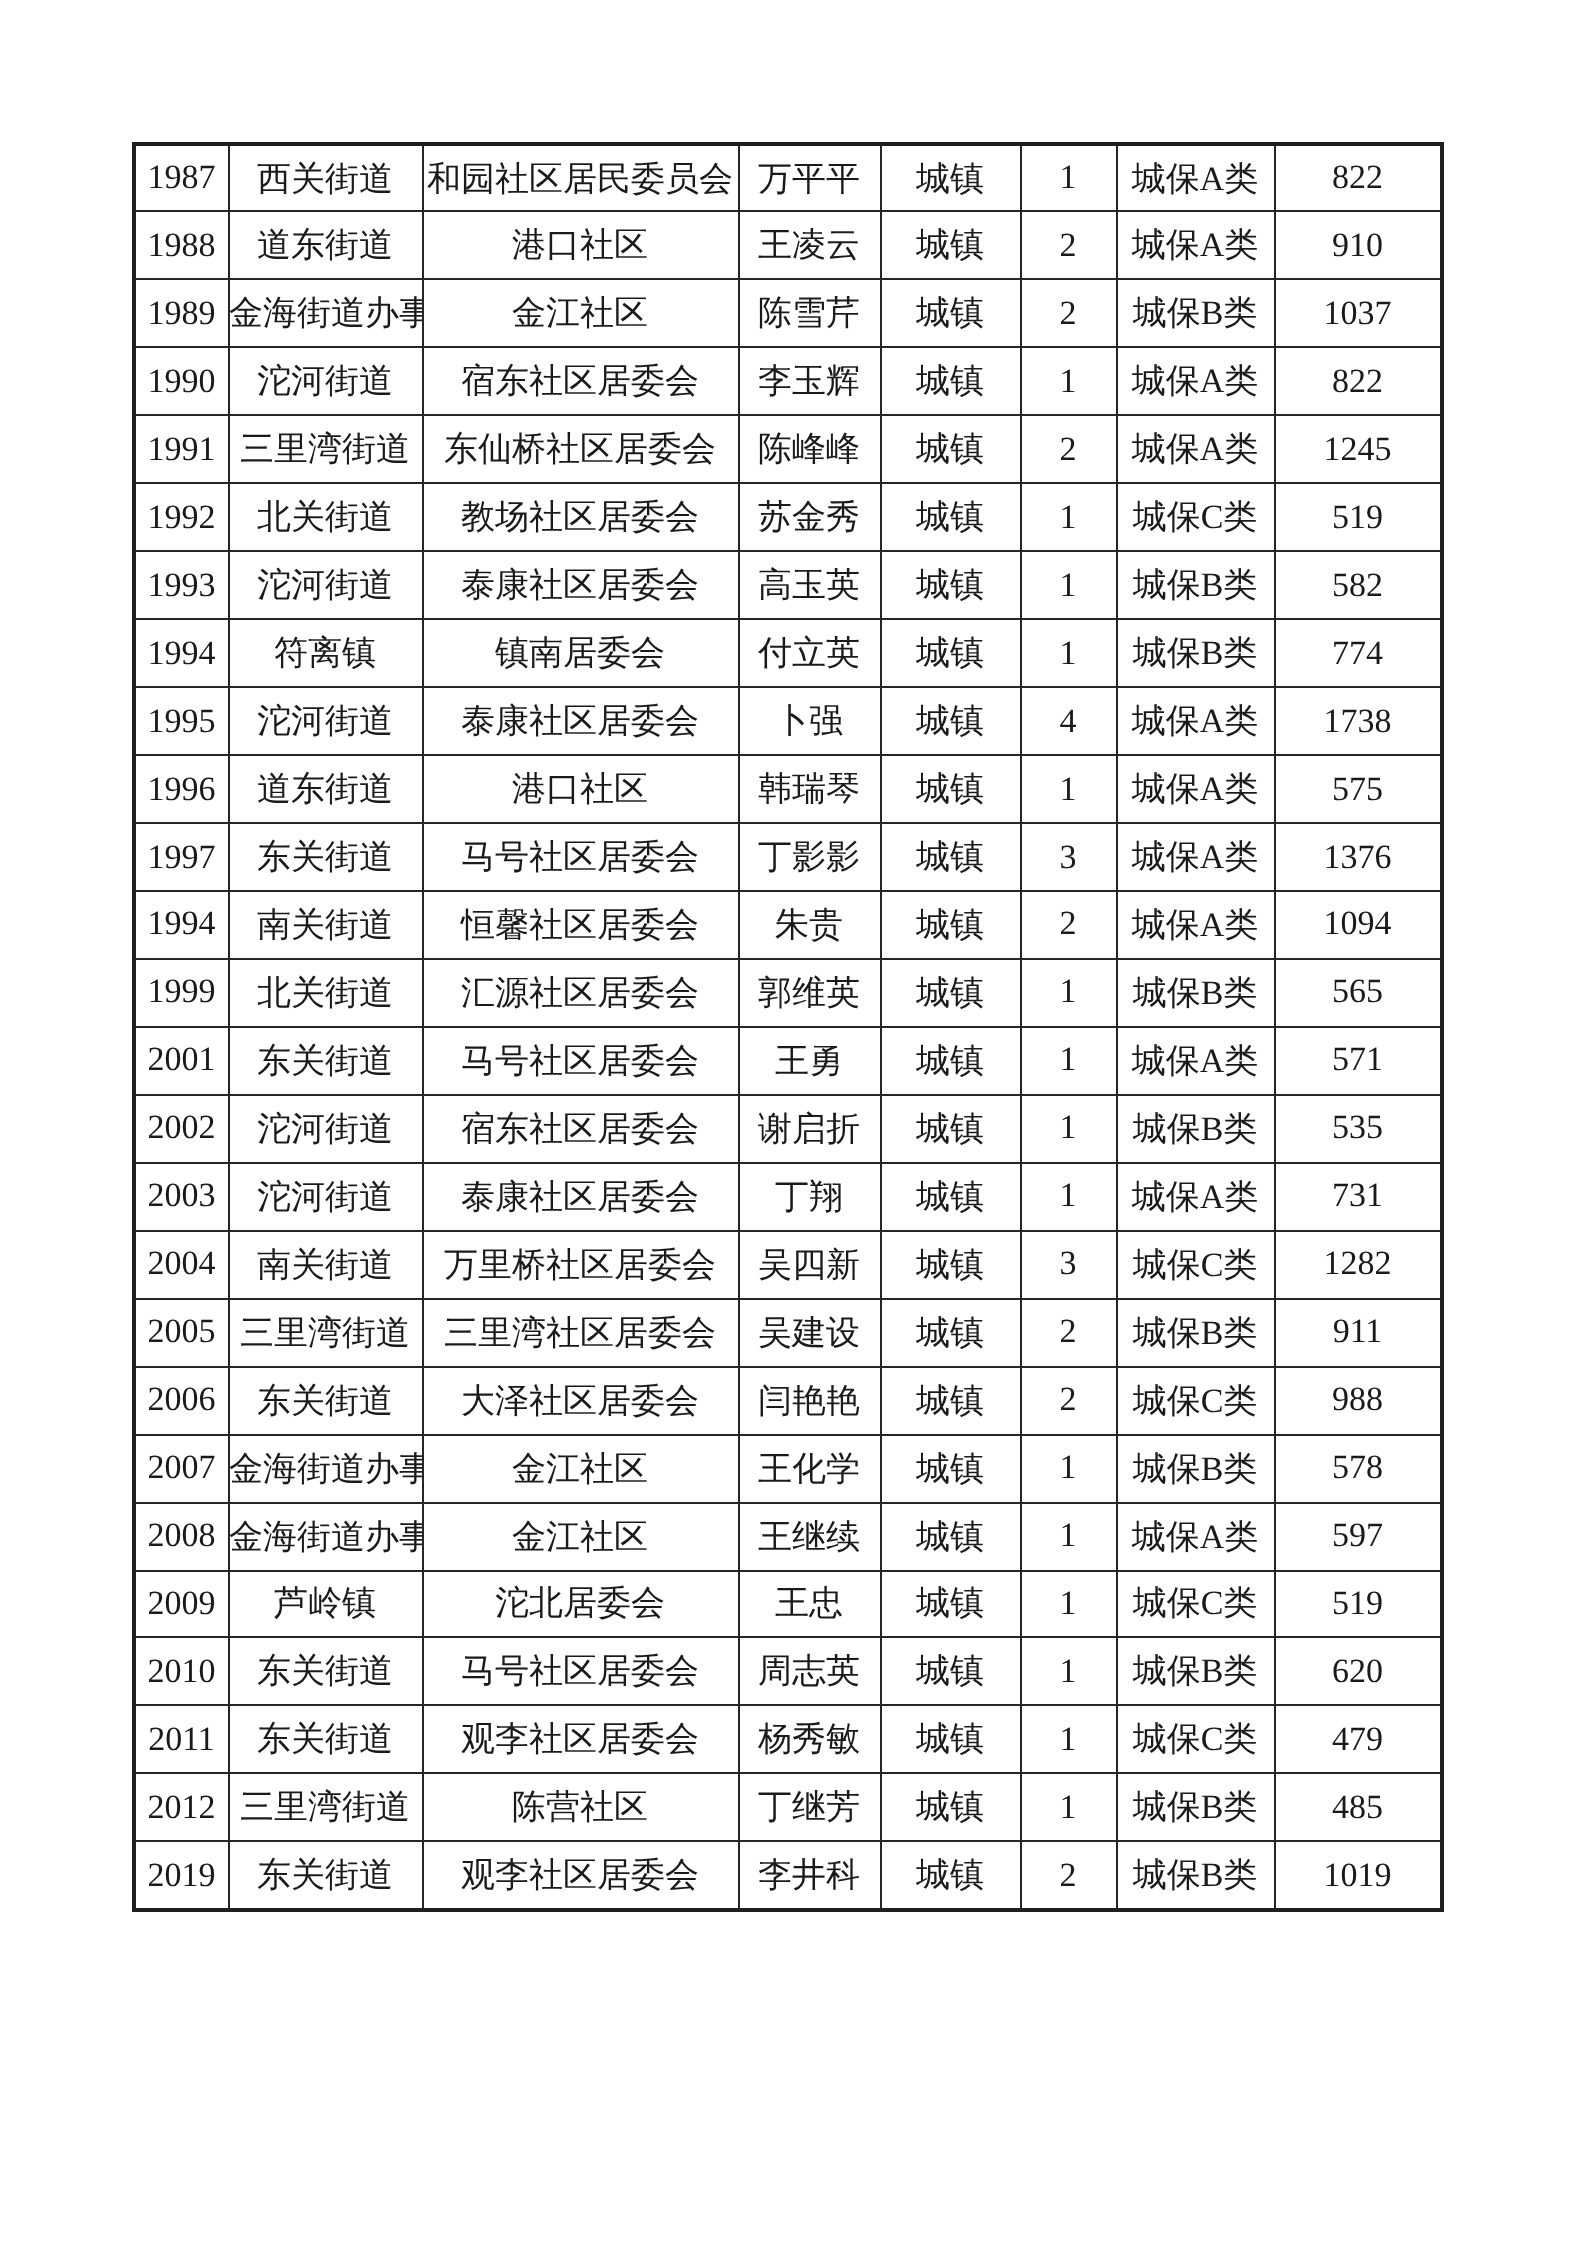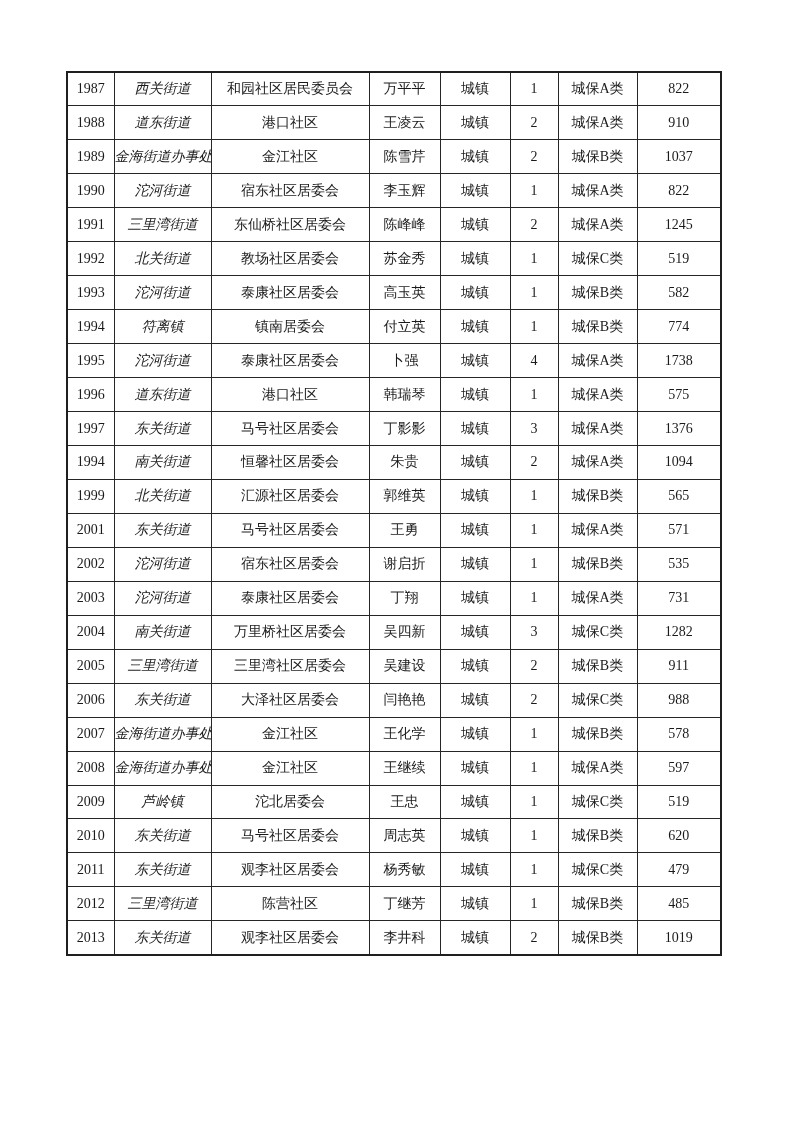--- a/index.html
+++ b/index.html
@@ -16,38 +16,37 @@
   }
   table.data-table {
     position: absolute;
     left: 66px;
     top: 71px;
     width: 654px;
     border-collapse: collapse;
     table-layout: fixed;
     border: 2px solid #1f1f1f;
     font-family: "Liberation Serif", "DejaVu Serif", serif;
-    font-size: 14px;
+    font-size: 17px;
     color: #1a1a1a;
   }
   table.data-table td {
     border: 1.5px solid #262626;
     padding: 0;
     text-align: center;
     vertical-align: middle;
     overflow: hidden;
     white-space: nowrap;
   }
   table.data-table tr {
     height: 33.96px;
   }
   td.col-street {
     text-align: left;
     padding-left: 2px;
-    font-style: italic;
   }
   col.w-year      { width: 47px; }
   col.w-street    { width: 97px; }
   col.w-community { width: 158px; }
   col.w-person    { width: 71px; }
   col.w-type      { width: 70px; }
   col.w-count     { width: 48px; }
   col.w-category  { width: 79px; }
   col.w-amount    { width: 84px; }
 </style>
@@ -311,21 +310,21 @@
           <td class="col-year">2012</td>
           <td class="col-street">三里湾街道</td>
           <td class="col-community">陈营社区</td>
           <td class="col-person">丁继芳</td>
           <td class="col-type">城镇</td>
           <td class="col-count">1</td>
           <td class="col-category">城保B类</td>
           <td class="col-amount">485</td>
         </tr>
         <tr>
-          <td class="col-year">2013</td>
+          <td class="col-year">2019</td>
           <td class="col-street">东关街道</td>
           <td class="col-community">观李社区居委会</td>
           <td class="col-person">李井科</td>
           <td class="col-type">城镇</td>
           <td class="col-count">2</td>
           <td class="col-category">城保B类</td>
           <td class="col-amount">1019</td>
         </tr>
       </tbody>
   </table>

